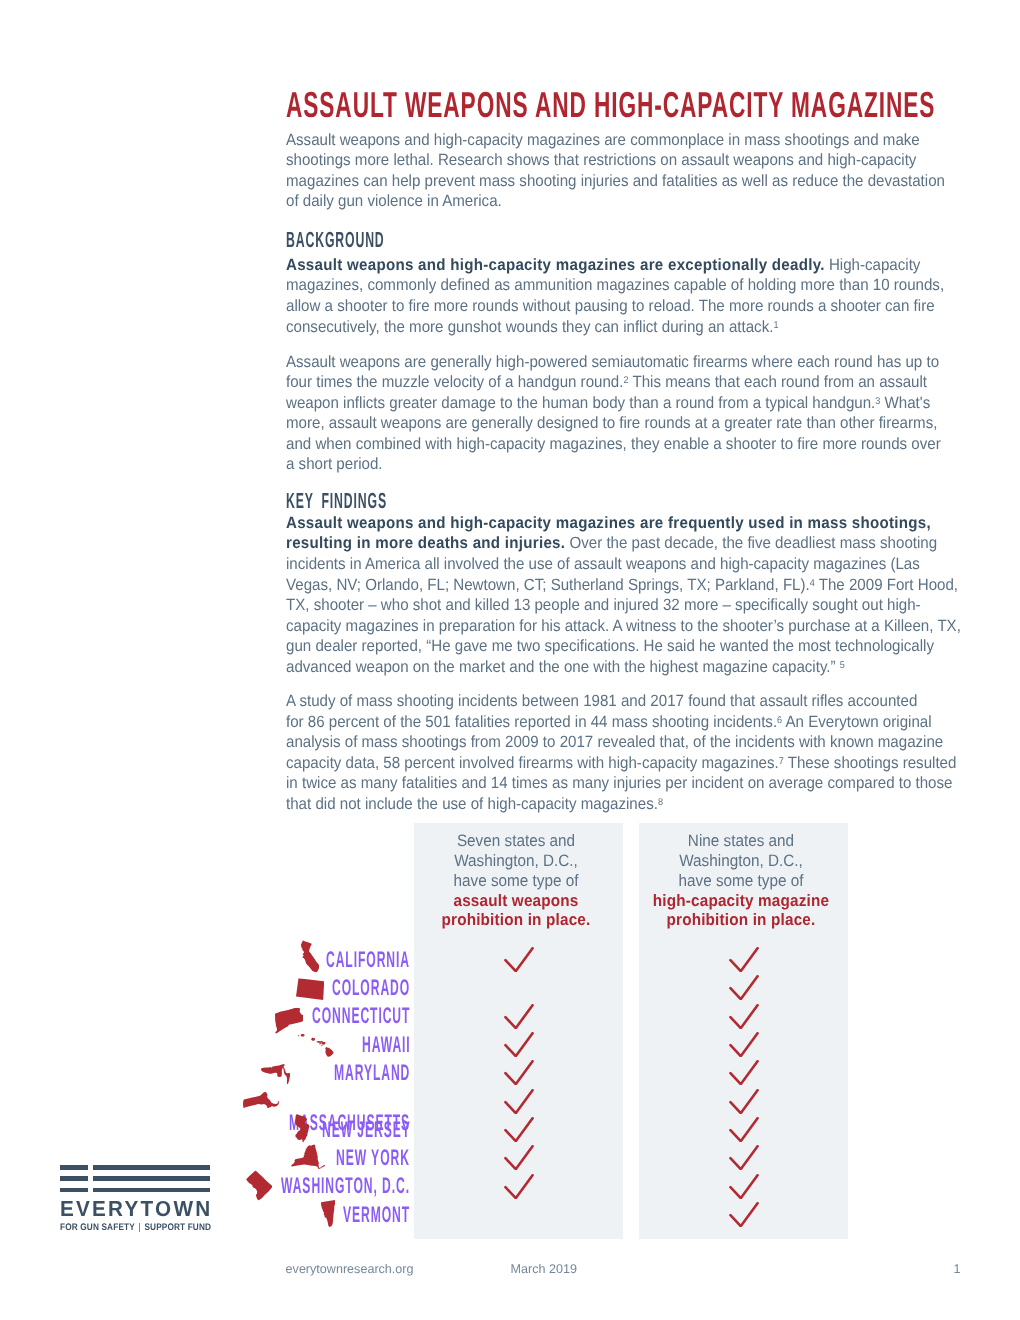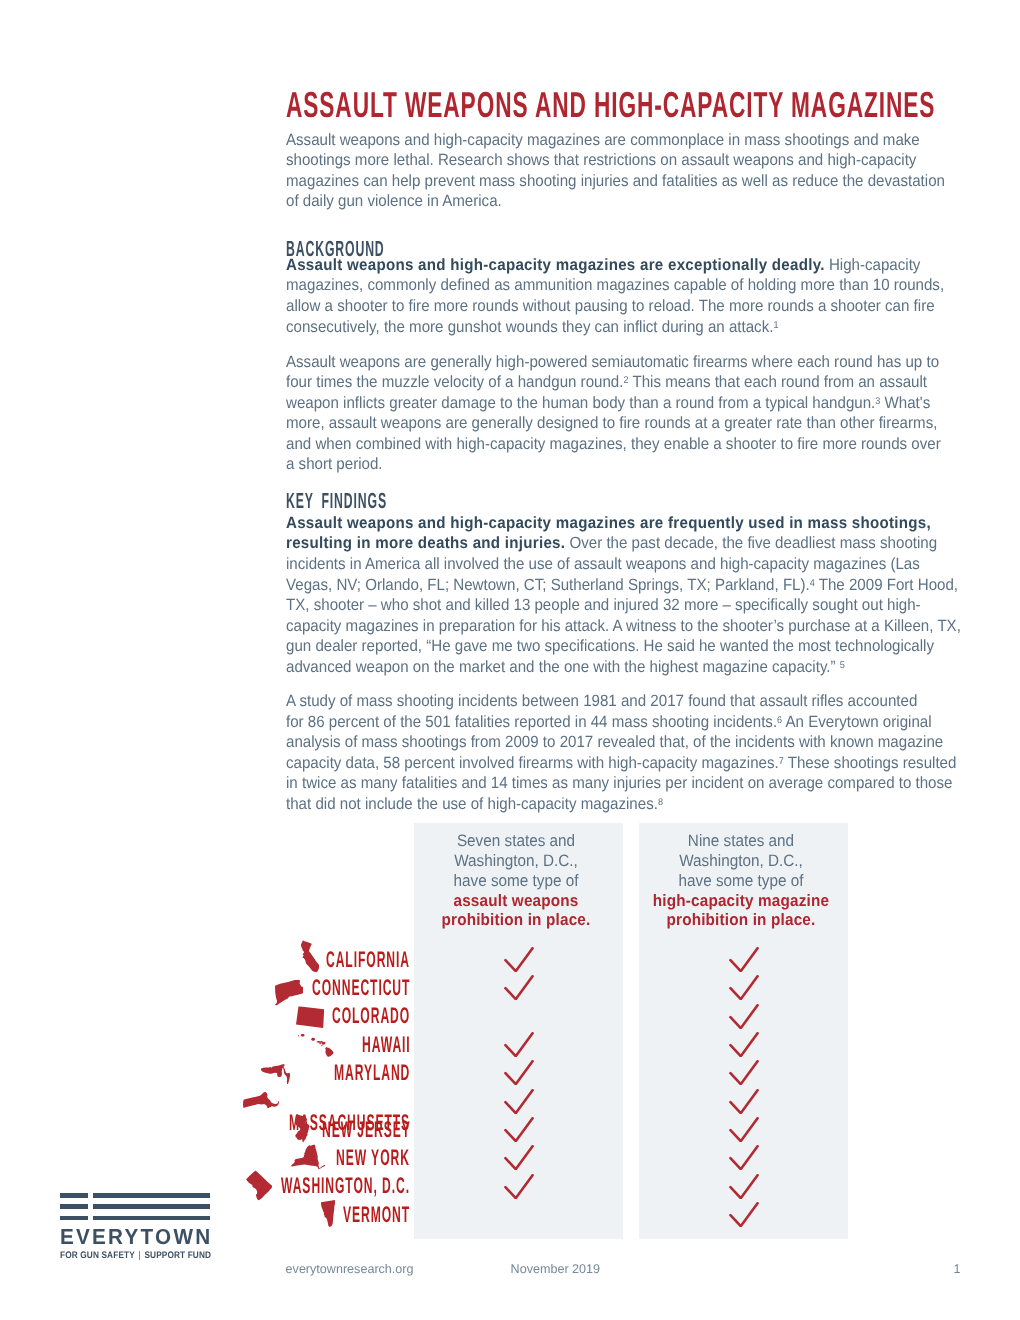--- a/index.html
+++ b/index.html
@@ -30,30 +30,30 @@
   transform:scaleX(0.925);transform-origin:top center;}
 #panel-head-1{left:402.9px;}
 #panel-head-2{left:627.9px;}
 .panel-head .pl,.panel-head .hl{display:block;}
 .panel-head .hl{color:#AF2630;font-weight:700;letter-spacing:0.19px;}
 
 #state-table{position:absolute;left:0;top:945.2px;width:1020px;}
 .srow{position:relative;height:28.35px;}
 .slabel{position:absolute;left:0;width:410.3px;height:28.35px;
         display:flex;align-items:center;justify-content:flex-end;}
-.sname{display:inline-block;color:#b91c1c;height:15.6px;}
+.sname{display:inline-block;color:#8b5cf6;height:15.6px;}
 .sname .cond{font-size:22.7px;line-height:15.6px;transform:scaleX(0.5341);letter-spacing:1.732px;}
 .sicon{display:inline-block;line-height:0;}
 .sicon svg{display:block;}
 .chkcell{position:absolute;top:0;height:28.35px;width:209px;}
 .chkcell svg{position:absolute;left:50%;top:50%;margin-left:-15px;margin-top:-12.3px;}
 .chk-col-1{left:414px;}
 .chk-col-2{left:639px;}
 
-#logo{position:absolute;left:60px;top:1193px;width:149.6px;}
+#logo{position:absolute;left:60px;top:1165px;width:149.6px;}
 #logo .barrow{position:relative;height:4.55px;margin-bottom:6.85px;}
 #logo .bar{position:absolute;background:#3C5063;height:4.55px;top:0;}
 #logo .bar-s{left:0;width:28.3px;}
 #logo .bar-l{left:32.8px;width:116.9px;}
 #logo .name{position:absolute;top:32.9px;left:0;color:#3C5063;font-weight:700;
             font-size:21.66px;line-height:21px;letter-spacing:2.35px;white-space:nowrap;
             transform:scaleX(0.955);transform-origin:left top;}
 #logo .tag{position:absolute;top:58.0px;left:0;color:#3C5063;font-weight:700;
            font-size:9.58px;line-height:9px;letter-spacing:0.16px;white-space:nowrap;
            transform:scaleX(0.862);transform-origin:left top;}
@@ -69,21 +69,21 @@
 <body>
 
 <div class="page">
 <h1 id="doc-title"><span class="cond">ASSAULT WEAPONS AND HIGH-CAPACITY MAGAZINES</span></h1>
 <p class="txtblock" id="intro" style="top:129.8px">
       <span class="ln"><span>Assault weapons and high-capacity magazines are commonplace in mass shootings and make</span></span>
       <span class="ln"><span>shootings more lethal. Research shows that restrictions on assault weapons and high-capacity</span></span>
       <span class="ln"><span>magazines can help prevent mass shooting injuries and fatalities as well as reduce the devastation</span></span>
       <span class="ln"><span>of daily gun violence in America.</span></span>
     </p>
-<h2 class="sect-head" id="head-background" style="top:238px"><span class="cond">BACKGROUND</span></h2>
+<h2 class="sect-head" id="head-background" style="top:229px"><span class="cond">BACKGROUND</span></h2>
 <p class="txtblock" id="bg-p1" style="top:254.9px">
       <span class="ln"><b>Assault weapons and high-capacity magazines are exceptionally deadly.</b><span> High-capacity</span></span>
       <span class="ln"><span>magazines, commonly defined as ammunition magazines capable of holding more than 10 rounds,</span></span>
       <span class="ln"><span>allow a shooter to fire more rounds without pausing to reload. The more rounds a shooter can fire</span></span>
       <span class="ln"><span>consecutively, the more gunshot wounds they can inflict during an attack.</span><sup>1</sup></span>
     </p>
 <p class="txtblock" id="bg-p2" style="top:351.5px">
       <span class="ln"><span>Assault weapons are generally high-powered semiautomatic firearms where each round has up to</span></span>
       <span class="ln"><span>four times the muzzle velocity of a handgun round.</span><sup>2</sup><span> This means that each round from an assault</span></span>
       <span class="ln"><span>weapon inflicts greater damage to the human body than a round from a typical handgun.</span><sup>3</sup><span> What's</span></span>
@@ -142,48 +142,48 @@
           </svg>
         </div>
 <div class="chkcell chk-col-2">
           <svg width="30" height="25" viewBox="0 0 30 25">
             <path d="M1.45 13.2 L11.75 24.15 L28.55 1.25" fill="none" stroke="#B22A32" stroke-width="2.62" stroke-linecap="round" stroke-linejoin="miter" stroke-miterlimit="8"></path>
           </svg>
         </div>
 </div>
 <div class="srow">
 <div class="slabel">
+<span class="sicon" style="margin-right:7.9px;transform:translateY(1.2px)">
+            <svg width="28.20" height="21.80" viewBox="152 208 714 549" preserveAspectRatio="none">
+              <path fill="#B22A32" d="M215,208 L866,286 L840,757 L152,672 Z"></path>
+            </svg>
+          </span>
+<span class="sname" style="width: 78.0871px;"><span class="cond">COLORADO</span></span>
+</div>
+<div class="chkcell chk-col-1"></div>
+<div class="chkcell chk-col-2">
+          <svg width="30" height="25" viewBox="0 0 30 25">
+            <path d="M1.45 13.2 L11.75 24.15 L28.55 1.25" fill="none" stroke="#B22A32" stroke-width="2.62" stroke-linecap="round" stroke-linejoin="miter" stroke-miterlimit="8"></path>
+          </svg>
+        </div>
+</div>
+<div class="srow">
+<div class="slabel">
 <span class="sicon" style="margin-right:9.1px;transform:translateY(4.7px)">
             <svg width="28.20" height="26.10" viewBox="122 94 714 668" preserveAspectRatio="none">
               <path fill="#B22A32" d="M122,248 L250,196 L452,152 L560,120 L640,96 L742,94 L756,142 L744,192 L790,266 L832,278 L836,432 L800,452 L700,482 L540,520 L472,530 L456,572 L428,582 L330,640 L232,702 L176,742 L140,762 L128,720 L162,690 L176,650 L150,560 L128,430 Z"></path>
             </svg>
           </span>
 <span class="sname" style="width: 98.3662px;"><span class="cond">CONNECTICUT</span></span>
 </div>
 <div class="chkcell chk-col-1">
           <svg width="30" height="25" viewBox="0 0 30 25">
             <path d="M1.45 13.2 L11.75 24.15 L28.55 1.25" fill="none" stroke="#B22A32" stroke-width="2.62" stroke-linecap="round" stroke-linejoin="miter" stroke-miterlimit="8"></path>
           </svg>
         </div>
-<div class="chkcell chk-col-2">
-          <svg width="30" height="25" viewBox="0 0 30 25">
-            <path d="M1.45 13.2 L11.75 24.15 L28.55 1.25" fill="none" stroke="#B22A32" stroke-width="2.62" stroke-linecap="round" stroke-linejoin="miter" stroke-miterlimit="8"></path>
-          </svg>
-        </div>
-</div>
-<div class="srow">
-<div class="slabel">
-<span class="sicon" style="margin-right:7.9px;transform:translateY(1.2px)">
-            <svg width="28.20" height="21.80" viewBox="152 208 714 549" preserveAspectRatio="none">
-              <path fill="#B22A32" d="M215,208 L866,286 L840,757 L152,672 Z"></path>
-            </svg>
-          </span>
-<span class="sname" style="width: 78.0871px;"><span class="cond">COLORADO</span></span>
-</div>
-<div class="chkcell chk-col-1"></div>
 <div class="chkcell chk-col-2">
           <svg width="30" height="25" viewBox="0 0 30 25">
             <path d="M1.45 13.2 L11.75 24.15 L28.55 1.25" fill="none" stroke="#B22A32" stroke-width="2.62" stroke-linecap="round" stroke-linejoin="miter" stroke-miterlimit="8"></path>
           </svg>
         </div>
 </div>
 <div class="srow">
 <div class="slabel">
 <span class="sicon" style="margin-right:13.6px;transform:translateY(0.8px)">
             <svg width="35.60" height="23.30" viewBox="133 76 815 546" preserveAspectRatio="none">
@@ -333,16 +333,16 @@
 <div class="barrow">
           <div class="bar bar-s"></div>
           <div class="bar bar-l"></div>
         </div>
 </div>
 <div class="name">EVERYTOWN</div>
 <div class="tag"><span>FOR GUN SAFETY</span><span class="sep">|</span><span>SUPPORT FUND</span></div>
 </div>
 <div id="footer">
       <span id="f-site">everytownresearch.org</span>
-      <span id="f-date">November 2019</span>
+      <span id="f-date">March 2019</span>
       <span id="f-page">1</span>
     </div>
 </div>
 
 </body></html>

